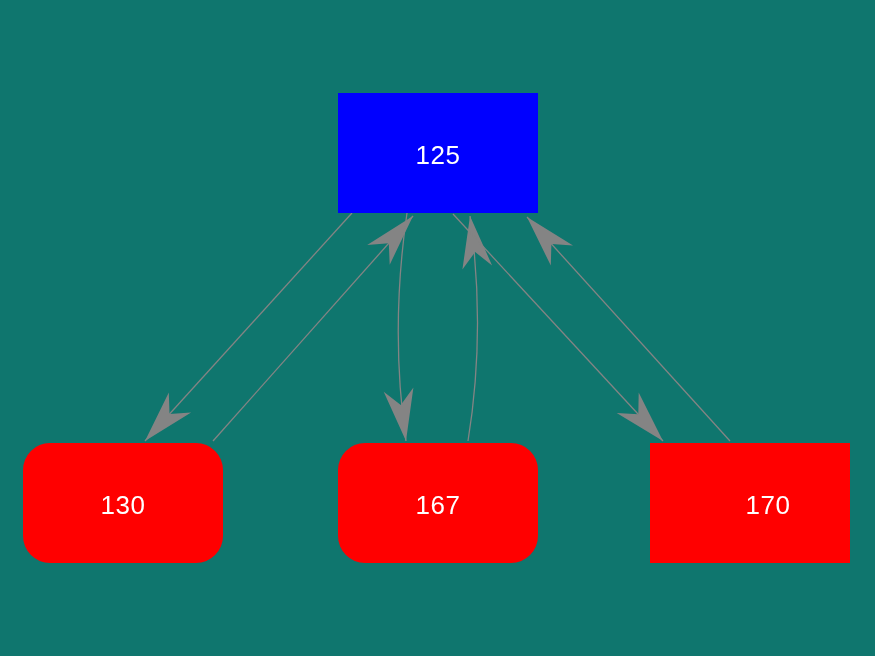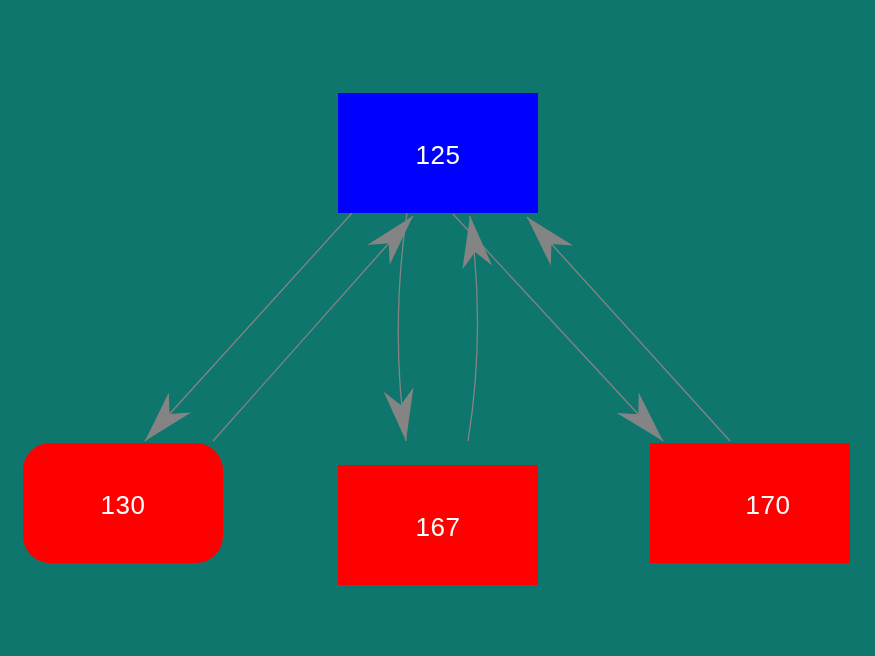--- a/index.html
+++ b/index.html
@@ -66,20 +66,20 @@
         <polygon points="527.0,217.0 573.0,245.5 551.4,244.0 550.8,265.6" fill="#848484"></polygon>
       </g>
     </svg>
   <div id="nodes-layer">
       <div class="node" style="left: 338px; top: 93px; width: 200px; height: 120px; background: rgb(0, 0, 255);">
         <span class="node-label" style="color: rgb(255, 255, 255);">125</span>
       </div>
       <div class="node" style="left: 23px; top: 443px; width: 200px; height: 120px; background: rgb(255, 0, 0); border-radius: 27px;">
         <span class="node-label" style="color: rgb(255, 255, 255);">130</span>
       </div>
-      <div class="node" style="left: 338px; top: 465px; width: 200px; height: 120px; background: rgb(255, 0, 0);">
+      <div class="node" style="left: 338px; top: 443px; width: 200px; height: 120px; background: rgb(255, 0, 0); border-radius: 27px;">
         <span class="node-label" style="color: rgb(255, 255, 255);">167</span>
       </div>
       <div class="node" style="left: 650px; top: 443px; width: 200px; height: 120px; background: rgb(255, 0, 0); padding-left: 36px;">
         <span class="node-label" style="color: rgb(255, 255, 255);">170</span>
       </div>
     </div>
 </div>
 
 </body></html>

